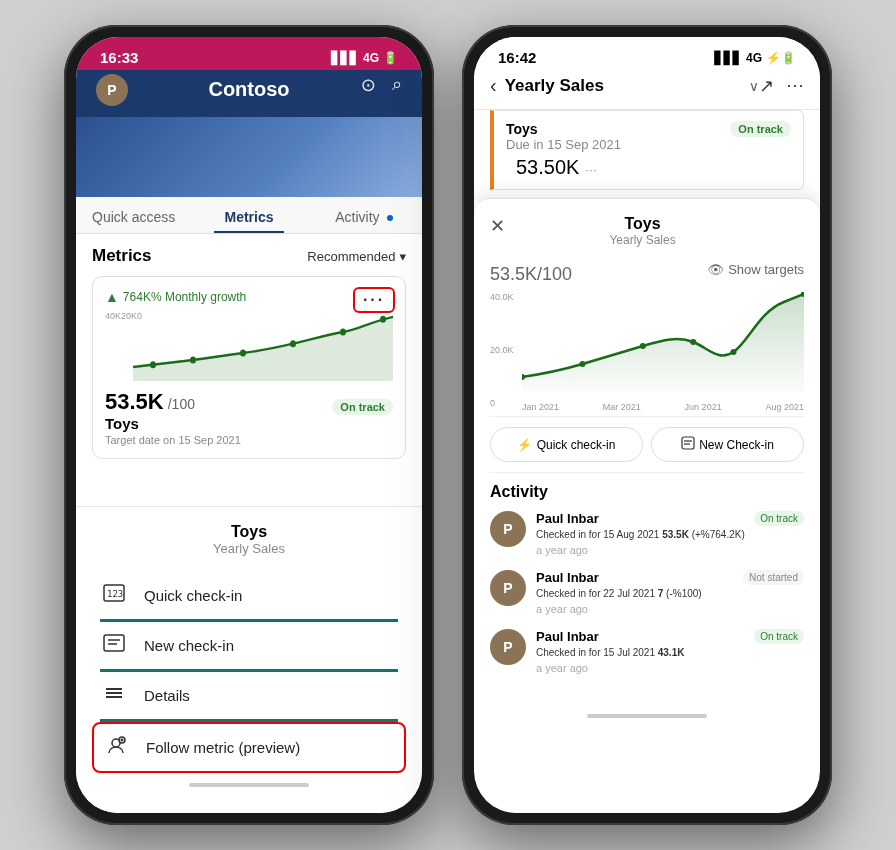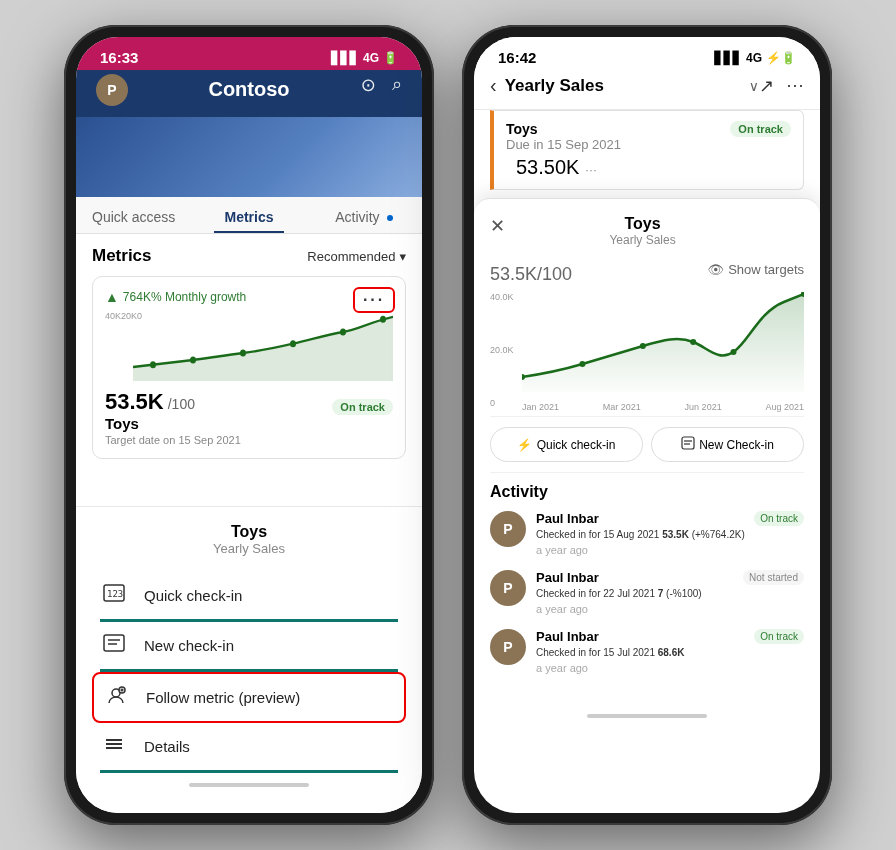--- a/index.html
+++ b/index.html
@@ -549,44 +549,44 @@
           <div class="sheet-icon">
             <svg width="22" height="18" viewBox="0 0 22 18">
                 <rect x="1" y="1" width="20" height="16" rx="2" fill="none" stroke="#333" stroke-width="1.5"></rect>
                 <line x1="5" y1="6" x2="17" y2="6" stroke="#333" stroke-width="1.5"></line>
                 <line x1="5" y1="10" x2="14" y2="10" stroke="#333" stroke-width="1.5"></line>
               </svg>
           </div>
           <span class="sheet-label">New check-in</span>
         </div>
 
+        <div class="sheet-item">
+          <div class="sheet-icon">
+            <svg width="22" height="18" viewBox="0 0 22 18">
+              <line x1="3" y1="5" x2="19" y2="5" stroke="#333" stroke-width="2"></line>
+              <line x1="3" y1="9" x2="19" y2="9" stroke="#333" stroke-width="2"></line>
+              <line x1="3" y1="13" x2="19" y2="13" stroke="#333" stroke-width="2"></line>
+            </svg>
+          </div>
+          <span class="sheet-label">Details</span>
+        </div>
+
         <div class="sheet-item follow-item">
           <div class="sheet-icon">
             <svg width="22" height="18" viewBox="0 0 22 18">
               <circle cx="11" cy="7" r="4" fill="none" stroke="#333" stroke-width="1.5"></circle>
               <path d="M4,17 C4,13 8,11 11,11 C14,11 18,13 18,17" fill="none" stroke="#333" stroke-width="1.5"></path>
               <circle cx="17" cy="4" r="3" fill="#fff" stroke="#333" stroke-width="1.5"></circle>
               <line x1="17" y1="2.5" x2="17" y2="5.5" stroke="#333" stroke-width="1.5"></line>
               <line x1="15.5" y1="4" x2="18.5" y2="4" stroke="#333" stroke-width="1.5"></line>
             </svg>
           </div>
           <span class="sheet-label">Follow metric (preview)</span>
         </div>
 
-        <div class="sheet-item">
-          <div class="sheet-icon">
-            <svg width="22" height="18" viewBox="0 0 22 18">
-              <line x1="3" y1="5" x2="19" y2="5" stroke="#333" stroke-width="2"></line>
-              <line x1="3" y1="9" x2="19" y2="9" stroke="#333" stroke-width="2"></line>
-              <line x1="3" y1="13" x2="19" y2="13" stroke="#333" stroke-width="2"></line>
-            </svg>
-          </div>
-          <span class="sheet-label">Details</span>
-        </div>
-
 
         <div class="home-indicator">
           <div class="home-bar"></div>
         </div>
       </div>
     </div>
   </div>
 
   <div class="phone phone2">
     <div class="phone-screen">
@@ -724,21 +724,21 @@
         </div>
 
         <div class="activity-item">
           <div class="activity-avatar">P</div>
           <div class="activity-content">
             <div class="activity-header">
               <span class="activity-name">Paul Inbar</span>
               <span class="activity-badge-on">On track</span>
             </div>
             <div class="activity-text">
-              Checked in for 15 Jul 2021 <strong>68.6K</strong>
+              Checked in for 15 Jul 2021 <strong>43.1K</strong>
             </div>
             <div class="activity-time">a year ago</div>
           </div>
         </div>
 
       </div>
 
       <div class="home-indicator">
         <div class="home-bar"></div>
       </div>

